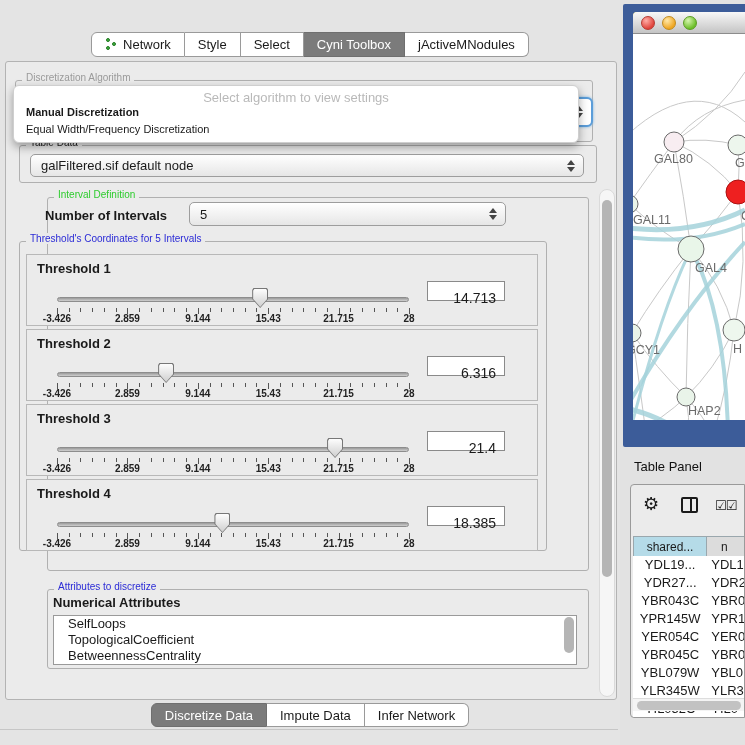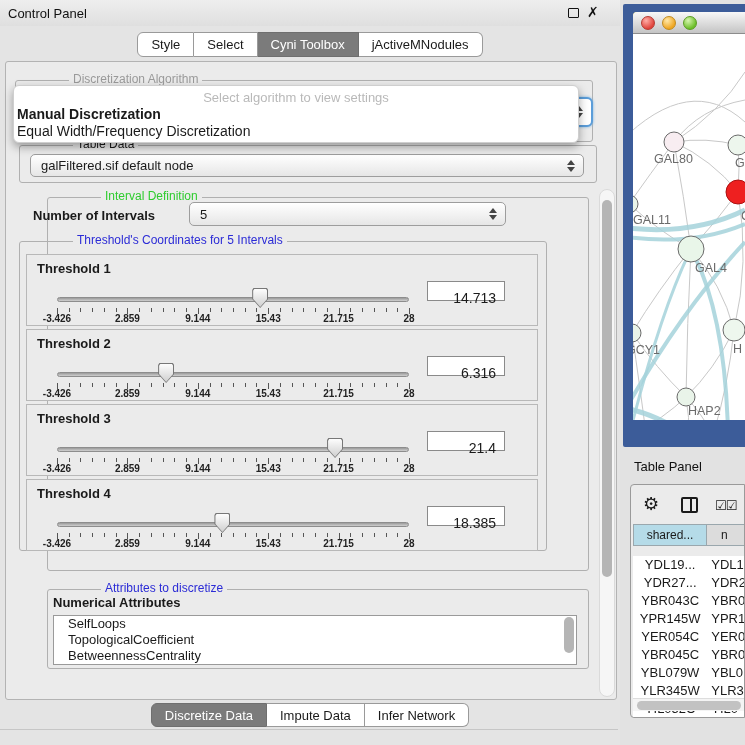--- a/index.html
+++ b/index.html
@@ -19,51 +19,51 @@
   #bottom-tab-row { left:0; top:703px; width:620px; height:24px; }
   .tab { background:#ffffff; border:1px solid #9a9a9a; border-left:none; padding:0 13px; height:100%; display:flex; align-items:center; gap:5px; font-size:13px; cursor:pointer; white-space:nowrap; }
   .tab:first-child { border-left:1px solid #9a9a9a; border-radius:6px 0 0 6px; }
   .tab:last-child { border-radius:0 6px 6px 0; }
   .tab.selected { background:#7b7b7b; color:#ffffff; border-color:#6f6f6f; }
   .net-icon { width:13px; height:15px; position:relative; display:inline-block; }
   .net-icon i { position:absolute; border-radius:50%; background:#3fae3f; border:1px solid #237a23; }
 
   #main-panel { left:5px; top:61px; width:612px; height:639px; background:#ebebeb; border:1px solid #b3b3b3; border-radius:3px; }
   .group-box { position:absolute; border:1px solid #b0b0b0; border-radius:3px; }
-  .group-label { position:absolute; top:-9px; left:6px; background:#ebebeb; padding:0 4px; font-size:12px;margin-left:47px; }
+  .group-label { position:absolute; top:-9px; left:6px; background:#ebebeb; padding:0 4px; font-size:10px; }
   .green { color:#2ecc2e; }
   .blue { color:#2b2bd6; }
 
   
   #algo-group { left:9px; top:18px; width:578px; height:62px; }
   #algo-group .group-label { color:#9a9a9a; }
   #algo-combo { left:19px; top:35px; width:568px; height:30px; background:#fff; border:2px solid #5b9dd9; box-shadow:0 0 3px #7ab3e0; border-radius:6px; }
 
   
   #algo-popup { left:7px; top:23px; width:566px; height:58px; background:#ffffff; border:1px solid #cfcfcf; border-radius:6px; box-shadow:0 4px 10px rgba(0,0,0,.35); z-index:10; }
   #algo-popup .ph { position:absolute; top:4px; left:0; width:100%; text-align:center; color:#b9b9b9; font-size:13px; }
-  .popup-item { position:absolute; left:3px; width:512px; height:17px; font-size:14px; padding-left:0; cursor:pointer; }
+  .popup-item { position:absolute; left:12px; width:512px; height:17px; font-size:11px; padding-left:0; cursor:pointer; }
   .popup-item.bold { font-weight:bold; }
 
   
   #tabledata-group { left:13px; top:83px; width:578px; height:38px; }
   .combo { position:absolute; background:linear-gradient(#ffffff,#e6e6e6); border:1px solid #9d9d9d; border-radius:5px; font-size:13px; display:flex; align-items:center; padding-left:10px; cursor:pointer; }
   .stepper { position:absolute; right:8px; top:0; height:100%; display:flex; flex-direction:column; justify-content:center; gap:2px; }
   .stepper b { width:0; height:0; border-left:4px solid transparent; border-right:4px solid transparent; }
   .stepper .up { border-bottom:5px solid #444; }
   .stepper .dn { border-top:5px solid #444; }
   #tabledata-combo { left:10px; top:8px; width:554px; height:23px;align-items:center; }
 
   
   #viewport { left:7px; top:125px; width:584px; height:512px; }
   #v-scrollbar { left:593px; top:127px; width:16px; height:508px; background:#f6f6f6; border:1px solid #dadada; border-radius:8px; }
   #v-thumb { left:2px; top:10px; width:10px; height:377px; background:#b5b5b5; border-radius:6px; }
 
   #interval-group { left:34px; top:10px; width:542px; height:374px; }
-  #noi-label { left:20px; top:21px; font-weight:bold; }
+  #noi-label { left:32px; top:21px; font-weight:bold; }
   #noi-combo { left:176px; top:15px; width:317px; height:24px; }
   #thresh-group { left:6px; top:54px; width:528px; height:310px; }
 
   .slider-box { position:absolute; left:6px; width:512px; height:72px; border:1px solid #b8b8b8; background:#ebebeb; }
   .slider-box .sl-label { position:absolute; left:10px; top:6px; font-weight:bold; font-size:13px; }
   .sl-track { position:absolute; left:30px; top:42px; width:352px; height:5px; background:linear-gradient(#9a9a9a,#cfcfcf); border:1px solid #8d8d8d; border-radius:3px; }
   .sl-thumb { position:absolute; top:33px; width:16px; height:20px; clip-path:polygon(8% 0,92% 0,100% 10%,100% 55%,50% 100%,0 55%,0 10%); background:#777; cursor:pointer; }
   .sl-thumb i { position:absolute; left:1px; top:1px; right:1px; bottom:1px; clip-path:polygon(8% 0,92% 0,100% 10%,100% 55%,50% 100%,0 55%,0 10%); background:linear-gradient(#fdfdfd,#cfcfcf); display:block; }
   .sl-tick { position:absolute; top:53px; width:1px; background:#555; }
   .sl-ticklabel { position:absolute; top:58px; transform:translateX(-50%); font-size:10px; font-weight:bold; color:#222; }
@@ -89,43 +89,46 @@
   #tl-zoom  { left:50px; background:radial-gradient(circle at 35% 30%, #d6f5ae, #6dbf2a 70%); border:1px solid #5a9c22; }
   #net-canvas { left:0; top:22px; width:112px; height:386px; background:#fff; }
 
   #tablepanel-title { left:14px; top:459px; font-size:13px; color:#111; }
   #table-panel { left:10px; top:484px; width:115px; height:234px; background:#ebebeb; border:1px solid #9a9a9a; border-radius:4px 0 0 4px; overflow:hidden; }
   #tp-toolbar { left:0; top:0; width:115px; height:44px; }
   #gear-icon { left:12px; top:10px; font-size:18px; line-height:18px; color:#1a1a1a; cursor:pointer; }
   #columns-icon { left:50px; top:12px; width:17px; height:16px; border:2px solid #1a1a1a; border-radius:2px; cursor:pointer; }
   #columns-icon i { position:absolute; left:50%; top:0; width:2px; height:100%; background:#1a1a1a; display:block; }
   #checks-icon { left:84px; top:13px; font-size:13px; letter-spacing:-1px; color:#1a1a1a; cursor:pointer; }
-  #tp-header { left:2px; top:39px; width:113px; height:22px; display:flex;border-radius:11px; }
+  #tp-header { left:2px; top:51px; width:113px; height:22px; display:flex;border-radius:11px; }
   .tp-hcell { border:1px solid #9aa7ad; border-left:none; font-size:12px; display:flex; align-items:center; justify-content:center; }
   .tp-hcell:first-child { border-left:1px solid #9aa7ad; }
   #tp-hcell-0 { width:77px; background:#b5dbe8; }
   #tp-hcell-1 { width:40px; background:#dcdcdc; justify-content:flex-start; padding-left:14px; }
   #tp-rows { left:2px; top:71px; width:113px; height:163px; background:#ffffff; overflow:hidden; }
   .tp-row { height:18px; display:flex; font-size:13px; cursor:pointer; }
   .tp-cell0 { width:77px; text-align:center; line-height:18px; }
   .tp-cell1 { width:40px; line-height:18px; padding-left:4px; overflow:hidden; white-space:nowrap; }
   #h-scrollbar { left:2px; top:213px; width:113px; height:13px; background:#f4f4f4; border-top:1px solid #ddd; }
   #h-thumb { left:4px; top:2px; width:104px; height:9px; background:#c2c2c2; border-radius:5px; }
 </style>
 </head>
 <body>
 
 <div id="left-col" class="abs">
-  <div id="panel-titlebar" class="abs">
-    <div id="panel-title" class="abs">Control Panel</div>
-    <div id="float-icon" class="abs"></div>
-    <div id="close-icon" class="abs">✗</div>
-  </div>
 
   <div id="top-tab-row" class="abs tab-row">
+      <div class="tab">
+        <span class="net-icon">
+          <i style="left: 1px; top: 1px; width: 4px; height: 4px;"></i>
+          <i style="left: 1px; top: 9px; width: 4px; height: 4px;"></i>
+          <i style="left: 7px; top: 5px; width: 4px; height: 4px;"></i>
+        </span>
+        <span>Network</span>
+      </div>
       <div class="tab">
         <span>Style</span>
       </div>
       <div class="tab">
         <span>Select</span>
       </div>
       <div class="tab selected">
         <span>Cyni Toolbox</span>
       </div>
       <div class="tab">

